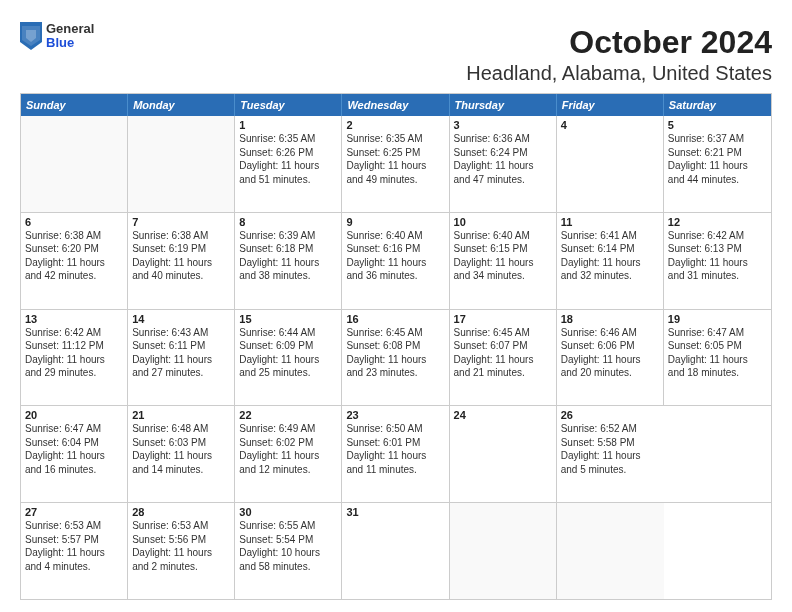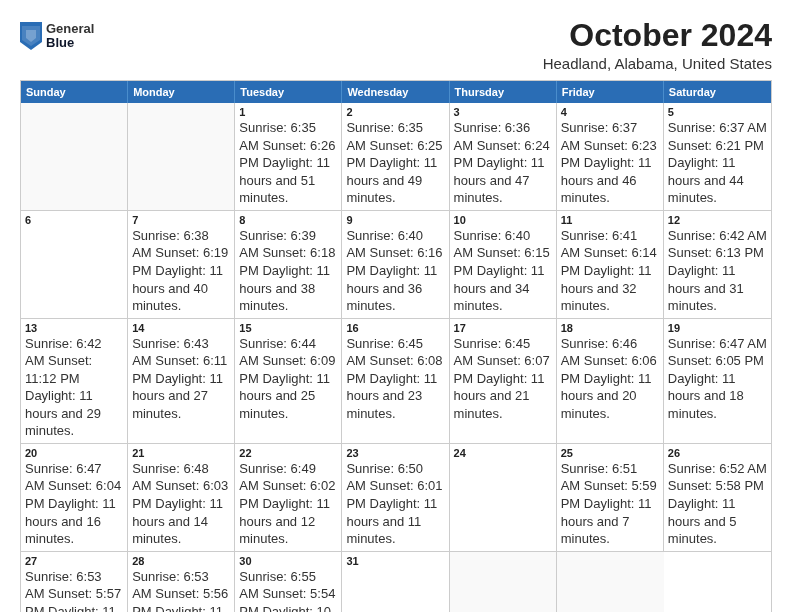--- a/index.html
+++ b/index.html
@@ -29,38 +29,39 @@
       margin-top: 4px;
     }
     .logo-text {
       display: flex;
       flex-direction: column;
       font-size: 13px;
       font-weight: bold;
       line-height: 1.1;
     }
     .logo-general { color: #333; }
-    .logo-blue { color: #0f172a; }
+    .logo-blue { color: #1d4ed8; }
     .logo-icon {
       width: 22px;
       height: 28px;
       margin-right: 4px;
       position: relative;
     }
     .title-block {
       text-align: right;
+      margin-top: 7px;
     }
     .month-title {
       font-size: 32px;
       font-weight: bold;
       color: #222;
       line-height: 1.1;
     }
     .location-title {
-      font-size: 15px;
+      font-size: 20px;
       color: #333;
       margin-top: 2px;
     }
     .calendar {
       flex: 1;
       display: flex;
       flex-direction: column;
       border: 1px solid #ccc;
     }
     .cal-header {
@@ -68,20 +69,21 @@
       grid-template-columns: repeat(7, 1fr);
       background: #2a6db5;
     }
     .cal-header-cell {
       color: #fff;
       font-size: 11px;
       font-weight: bold;
       padding: 5px 5px;
       text-align: left;
       border-right: 1px solid #4a8dcc;
+      font-style: italic;
     }
     .cal-header-cell:last-child { border-right: none; }
     .cal-body {
       flex: 1;
       display: flex;
       flex-direction: column;
     }
     .cal-row {
       display: grid;
       grid-template-columns: repeat(7, 1fr);
@@ -100,21 +102,21 @@
     .cal-cell:last-child { border-right: none; }
     .cal-cell.empty { background: #f9f9f9; }
     .day-num {
       font-size: 11px;
       font-weight: bold;
       color: #222;
       margin-bottom: 1px;
       display: block;
     }
     .cell-info {
-      font-size: 13px;
+      font-size: 10px;
       line-height: 1.35;
       color: #333;
     }
   </style>
 </head>
 <body>
 
 <div class="page">
   <div class="header">
     <div class="logo">
@@ -166,36 +168,36 @@
           </div>
           <div class="cal-cell">
             <span class="day-num">3</span>
             <div class="cell-info">Sunrise: 6:36 AM
 Sunset: 6:24 PM
 Daylight: 11 hours
 and 47 minutes.</div>
           </div>
           <div class="cal-cell">
             <span class="day-num">4</span>
-            <div class="cell-info">Sunrise: 6:37 AM
-Sunset: 6:23 PM
-Daylight: 11 hours
-and 46 minutes.</div>
           </div>
           <div class="cal-cell">
             <span class="day-num">5</span>
             <div class="cell-info">Sunrise: 6:37 AM
 Sunset: 6:21 PM
 Daylight: 11 hours
 and 44 minutes.</div>
           </div>
         </div>
         <div class="cal-row">
           <div class="cal-cell">
             <span class="day-num">6</span>
+            <div class="cell-info">Sunrise: 6:38 AM
+Sunset: 6:20 PM
+Daylight: 11 hours
+and 42 minutes.</div>
           </div>
           <div class="cal-cell">
             <span class="day-num">7</span>
             <div class="cell-info">Sunrise: 6:38 AM
 Sunset: 6:19 PM
 Daylight: 11 hours
 and 40 minutes.</div>
           </div>
           <div class="cal-cell">
             <span class="day-num">8</span>
@@ -308,27 +310,20 @@
           </div>
           <div class="cal-cell">
             <span class="day-num">23</span>
             <div class="cell-info">Sunrise: 6:50 AM
 Sunset: 6:01 PM
 Daylight: 11 hours
 and 11 minutes.</div>
           </div>
           <div class="cal-cell">
             <span class="day-num">24</span>
-          </div>
-          <div class="cal-cell">
-            <span class="day-num">25</span>
-            <div class="cell-info">Sunrise: 6:51 AM
-Sunset: 5:59 PM
-Daylight: 11 hours
-and 7 minutes.</div>
           </div>
           <div class="cal-cell">
             <span class="day-num">26</span>
             <div class="cell-info">Sunrise: 6:52 AM
 Sunset: 5:58 PM
 Daylight: 11 hours
 and 5 minutes.</div>
           </div>
         </div>
         <div class="cal-row">

